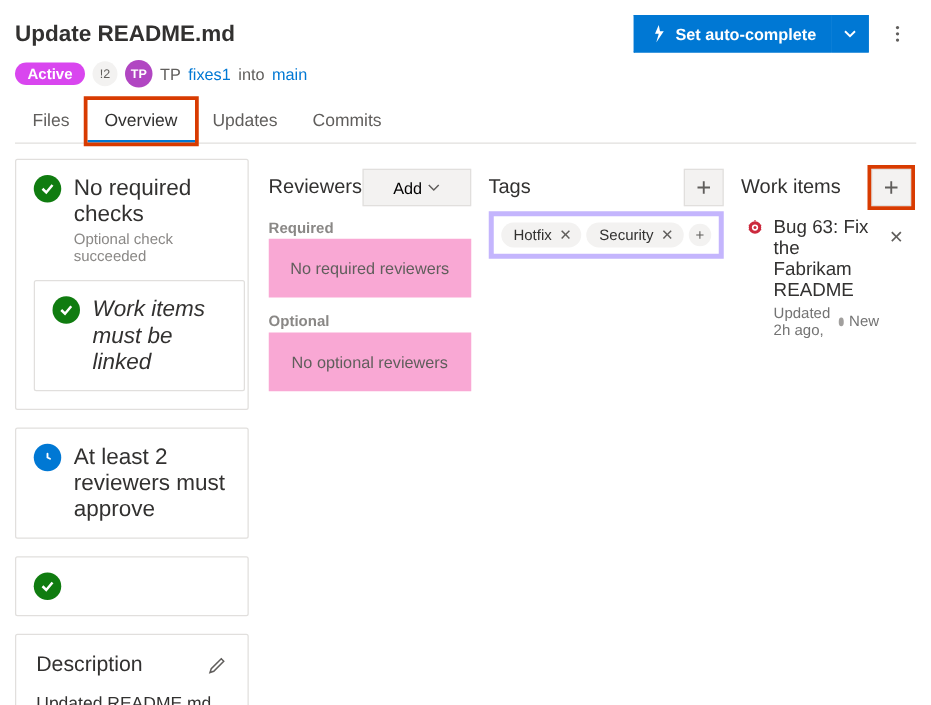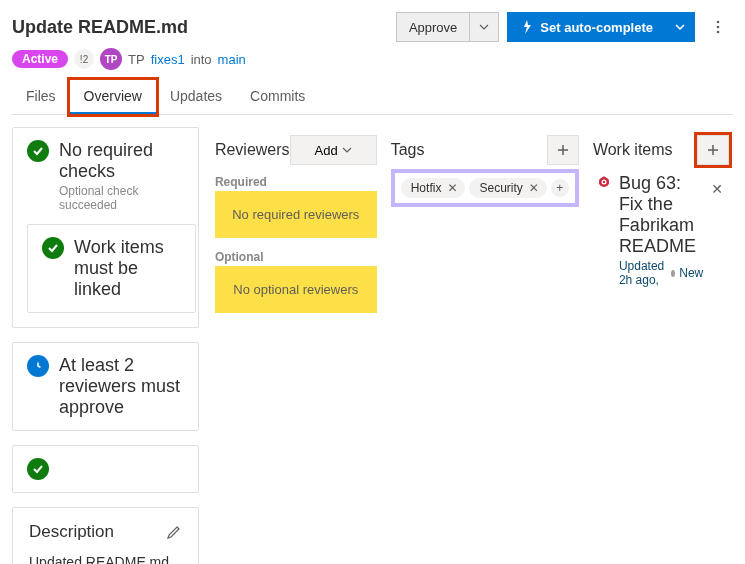--- a/index.html
+++ b/index.html
@@ -26,69 +26,61 @@
 .tab { padding: 8px 14px; font-size: 14px; color: #605e5c; cursor: pointer; border-bottom: 2px solid transparent; }
 .tab.active { color: #323130; border-bottom-color: #0078d4; font-weight: 400; }
 .highlight-box { outline: 3px solid #d83b01; }
 
 .columns { display: flex; gap: 16px; margin-top: 12px; }
 .col-left { width: 370px; display: flex; flex-direction: column; gap: 14px; }
 .col-right { flex: 1; display: flex; flex-direction: row; gap: 14px; padding-right: 4px; }
 
 .card { border: 1px solid #e1dfdd; border-radius: 2px; background: #fff; }
 .check-row { display: flex; align-items: flex-start; gap: 10px; padding: 12px 14px; }
-.subcard { border: 1px solid #e1dfdd; border-radius: 2px; margin: 0 2px 14px 14px; }
+.subcard { border: 1px solid #e1dfdd; border-radius: 2px; margin: 0 2px 14px 14px; font-style: italic; }
 .icon-circle { width: 22px; height: 22px; border-radius: 50%; display: inline-flex; align-items: center; justify-content: center; flex-shrink: 0; }
 .ok { background: #107c10; color: #fff; }
 .info { background: #0078d4; color: #fff; }
 .check-title { font-size: 18px; color: #323130; }
 .check-sub { font-size: 12px; color: #8a8886; margin-top: 2px; }
 
 .section-head { display: flex; align-items: center; padding: 8px 0 4px 0; }
 .section-title { font-size: 16px; font-weight: 400; flex: 1; }
 .sq-btn { width: 32px; height: 30px; background: #f3f2f1; border: 1px solid #e1dfdd; display: inline-flex; align-items: center; justify-content: center; cursor: pointer; }
 .add-btn { height: 30px; background: #f3f2f1; border: 1px solid #e1dfdd; padding: 0 24px; display: inline-flex; align-items: center; gap: 4px; cursor: pointer; font-size: 13px; }
 
 .sub-label { font-size: 12px; color: #8a8886; padding: 6px 0 2px 0; font-weight: bold; }
-.placeholder-box { background: #fde047; color: #605e5c; font-size: 13px; padding: 16px 0; text-align: center; }
+.placeholder-box { background: #f9a8d4; color: #605e5c; font-size: 13px; padding: 16px 0; text-align: center; }
 
 .tag-row { border: 4px solid #c4b5fd; padding: 5px 6px; display: flex; align-items: center; gap: 4px; }
 .tag-chip { display: inline-flex; align-items: center; background: #f3f2f1; border-radius: 10px; padding: 3px 6px 3px 10px; font-size: 12px; gap: 4px; }
 .tag-x { color: #605e5c; font-size: 12px; cursor: pointer; padding: 0 2px; }
 .tag-add { width: 18px; height: 18px; border-radius: 50%; background: #f3f2f1; display: inline-flex; align-items: center; justify-content: center; color: #605e5c; font-size: 12px; cursor: pointer; }
 
 .wi-row { display: flex; align-items: flex-start; gap: 8px; padding: 4px 0 0 4px; }
 .wi-icon { color: #cc293d; font-size: 13px; flex-shrink: 0; margin-top: 2px; }
-.wi-title { font-size: 18px; }
-.wi-sub { font-size: 12px; color: #0c4a6e; margin-top: 2px; display: flex; align-items: center; gap: 4px; }
+.wi-title { font-size: 15px; }
+.wi-sub { font-size: 12px; color: #737373; margin-top: 2px; display: flex; align-items: center; gap: 4px; }
 .wi-dot { width: 7px; height: 7px; border-radius: 50%; background: #a19f9d; display: inline-block; }
 .wi-close { margin-left: auto; color: #605e5c; cursor: pointer; padding: 8px 6px 0 0; }
 
 .desc-card { padding: 14px 16px 20px 16px; }
 .desc-head { display: flex; align-items: center; margin-bottom: 12px; }
 .desc-title { font-size: 17px; font-weight: 400; flex: 1; }
 .pencil { color: #605e5c; cursor: pointer; }
 
 svg { display: block; }
 </style>
 </head>
 <body>
 
 <div class="page">
 
   <div class="header-row">
     <div class="title">Update README.md</div>
-    <div class="btn-group">
-      <button class="btn grey">Approve</button>
-      <button class="btn grey caret">
-        <svg width="10" height="10" viewBox="0 0 10 10">
-            <path d="M1 3 L5 7 L9 3" stroke="#605e5c" stroke-width="1.2" fill="none"></path>
-          </svg>
-      </button>
-    </div>
     <div class="btn-group">
       <button class="btn primary" style="gap:6px">
         <svg width="14" height="14" viewBox="0 0 14 14">
             <path d="M7 0 L4 7 L7 7 L5 14 L11 5 L8 5 Z" fill="#fff"></path>
           </svg>
         <span>Set auto-complete</span>
       </button>
       <button class="btn primary caret">
         <svg width="10" height="10" viewBox="0 0 10 10">
             <path d="M1 3 L5 7 L9 3" stroke="#fff" stroke-width="1.5" fill="none"></path>

